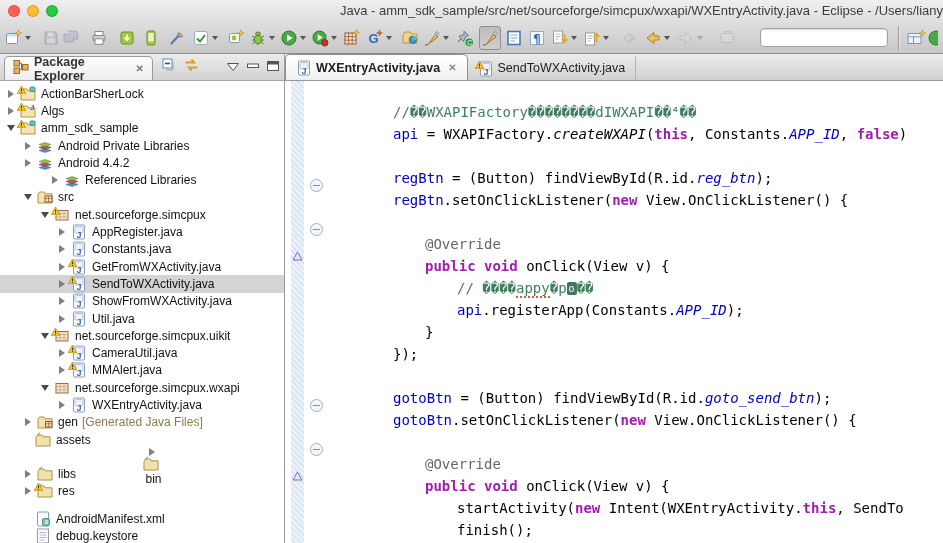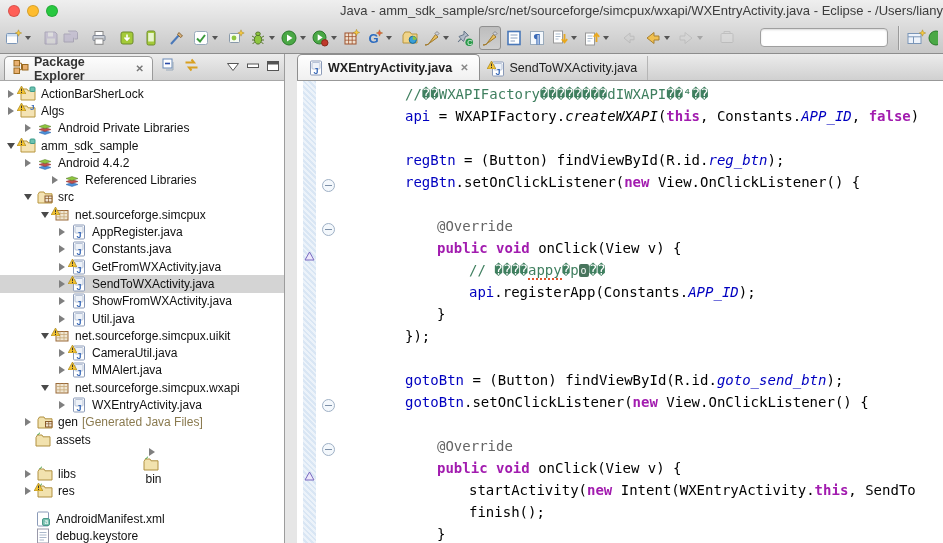--- a/index.html
+++ b/index.html
@@ -19,21 +19,21 @@
   .tbtn{display:flex;align-items:center;height:24px;padding:0 1px;border-radius:3px;flex:0 0 auto;}
   .tbtn svg{display:block;}
   .tbtn.disabled{opacity:.35;}
   .tbtn.pressed{background:linear-gradient(#bdbdbd,#cfcfcf);border:1px solid #8f8f8f;}
   .dd{width:0;height:0;border-left:3px solid transparent;border-right:3px solid transparent;
       border-top:4px solid #555;margin:0 1px 0 2px;}
   .qaccess{margin-left:auto;width:128px;height:19px;background:#fff;border:1px solid #9f9f9f;
            border-radius:4px;box-shadow:inset 0 1px 2px rgba(0,0,0,.15);margin-right:10px;}
   .persp-sep{width:1px;height:24px;background:#9a9a9a;box-shadow:1px 0 0 #e8e8e8;margin-right:6px;}
   
-  .main{position:absolute;top:54px;left:0;right:0;bottom:0;display:flex;gap:12px;}
+  .main{position:absolute;top:54px;left:0;right:0;bottom:0;display:flex;}
   .panel{width:285px;background:#fff;border-right:1px solid #9c9c9c;display:flex;flex-direction:column;}
   .phead{height:27px;background:linear-gradient(#ececec,#d2d2d2);border-bottom:1px solid #a8a8a8;
          display:flex;align-items:center;padding:0 4px;flex:0 0 auto;}
   .vtab{display:flex;align-items:center;gap:5px;height:24px;margin-top:2px;padding:0 8px;
         background:linear-gradient(#fdfdfd,#ededed);border:1px solid #9a9a9a;border-bottom:none;
         border-radius:5px 5px 0 0;font-size:12.5px;font-weight:bold;color:#333;}
   .vclose{color:#777;font-size:10px;margin-left:2px;}
   .vtools{display:flex;align-items:center;gap:6px;margin-left:8px;}
   .vtools .sp{width:14px;}
   .tree{flex:1;overflow:hidden;padding-top:4px;font-size:12px;color:#111;}
@@ -55,21 +55,21 @@
           display:flex;align-items:flex-end;flex:0 0 auto;}
   .etab{display:flex;align-items:center;gap:5px;height:26px;padding:0 10px;font-size:12.5px;color:#222;}
   .etab.active{background:linear-gradient(#ffffff,#f0f0f0);border:1px solid #8e8e8e;border-bottom:none;
                border-radius:5px 5px 0 0;font-weight:bold;}
   .etab .tclose{color:#888;font-size:10px;margin-left:3px;}
   .etab:not(.active){border-right:1px solid #b5b5b5;height:24px;}
   .ebody{position:relative;flex:1;background:#fff;overflow:hidden;}
   .rann{position:absolute;left:6px;top:0;bottom:0;width:13px;background:#d9e6f4;
         background-image:repeating-linear-gradient(45deg,rgba(255,255,255,.5) 0 2px,transparent 2px 4px);}
   .rfold{position:absolute;left:19px;top:0;bottom:0;width:24px;background:#fff;}
-  .code{position:absolute;left:44px;top:0;right:0;bottom:0;padding-top:2px;
+  .code{position:absolute;left:44px;top:0;right:0;bottom:0;padding-top:20px;
         font-family:"DejaVu Sans Mono",monospace;font-size:14px;line-height:22px;white-space:pre;color:#000;}
   .cline{height:22px;}
   .kw{color:#a21caf;font-weight:bold;}
   .fld{color:#0000C0;}
   .sf{color:#0000C0;font-style:italic;}
   .sm{font-style:italic;}
   .cm{color:#3F7F5F;}
   .an{color:#646464;}
   .ms{color:#3F7F5F;border-bottom:2px dotted #e0562e;}
   .bx{display:inline-block;background:#47745c;color:#fff;font-size:10px;line-height:13px;
@@ -344,45 +344,45 @@
                 <text x="10" y="7" font-size="8" font-weight="bold" fill="#3a6ab8" font-family="Liberation Sans,sans-serif">J</text>
               </svg>
               <svg class="warn" width="9" height="8" viewBox="0 0 9 8">
                 <path d="M4.5 0L9 8H0z" fill="#f2c233" stroke="#9a7a10" stroke-width=".6"></path>
                 <rect x="4" y="2.6" width="1" height="2.6" fill="#333"></rect>
                 <rect x="4" y="6" width="1" height="1" fill="#333"></rect>
               </svg>
             </span>
             <span class="tlabel">Algs</span>
           </div>
+          <div class="trow" style="padding-left: 6px;">
+            <span class="arr e"></span>
+            <span class="ticon">
+              <svg width="16" height="16" viewBox="0 0 16 16">
+                <path d="M1 5.5L2.5 3H7l1 1.8h7V14H1z" fill="#f4e3b4" stroke="#b8963f"></path>
+                <rect x="10" y="1" width="5" height="4.5" rx="1" fill="#6cc2b0" stroke="#3a9a8a"></rect>
+              </svg>
+              <svg class="warn" width="9" height="8" viewBox="0 0 9 8">
+                <path d="M4.5 0L9 8H0z" fill="#f2c233" stroke="#9a7a10" stroke-width=".6"></path>
+                <rect x="4" y="2.6" width="1" height="2.6" fill="#333"></rect>
+                <rect x="4" y="6" width="1" height="1" fill="#333"></rect>
+              </svg>
+            </span>
+            <span class="tlabel">amm_sdk_sample</span>
+          </div>
           <div class="trow" style="padding-left: 23px;">
             <span class="arr c"></span>
             <span class="ticon">
               <svg width="16" height="16" viewBox="0 0 16 16">
                 <path d="M2 12.5l6-2 6 2-6 2z" fill="#4a90d8" stroke="#2a60a8" stroke-width=".5"></path>
                 <path d="M2 9.5l6-2 6 2-6 2z" fill="#c0504d" stroke="#8a3030" stroke-width=".5"></path>
                 <path d="M2 6.5l6-2 6 2-6 2z" fill="#8ec63f" stroke="#55772a" stroke-width=".5"></path>
               </svg>
             </span>
             <span class="tlabel">Android Private Libraries</span>
-          </div>
-          <div class="trow" style="padding-left: 6px;">
-            <span class="arr e"></span>
-            <span class="ticon">
-              <svg width="16" height="16" viewBox="0 0 16 16">
-                <path d="M1 5.5L2.5 3H7l1 1.8h7V14H1z" fill="#f4e3b4" stroke="#b8963f"></path>
-                <rect x="10" y="1" width="5" height="4.5" rx="1" fill="#6cc2b0" stroke="#3a9a8a"></rect>
-              </svg>
-              <svg class="warn" width="9" height="8" viewBox="0 0 9 8">
-                <path d="M4.5 0L9 8H0z" fill="#f2c233" stroke="#9a7a10" stroke-width=".6"></path>
-                <rect x="4" y="2.6" width="1" height="2.6" fill="#333"></rect>
-                <rect x="4" y="6" width="1" height="1" fill="#333"></rect>
-              </svg>
-            </span>
-            <span class="tlabel">amm_sdk_sample</span>
           </div>
           <div class="trow" style="padding-left: 23px;">
             <span class="arr c"></span>
             <span class="ticon">
               <svg width="16" height="16" viewBox="0 0 16 16">
                 <path d="M2 12.5l6-2 6 2-6 2z" fill="#4a90d8" stroke="#2a60a8" stroke-width=".5"></path>
                 <path d="M2 9.5l6-2 6 2-6 2z" fill="#c0504d" stroke="#8a3030" stroke-width=".5"></path>
                 <path d="M2 6.5l6-2 6 2-6 2z" fill="#8ec63f" stroke="#55772a" stroke-width=".5"></path>
               </svg>
             </span>

